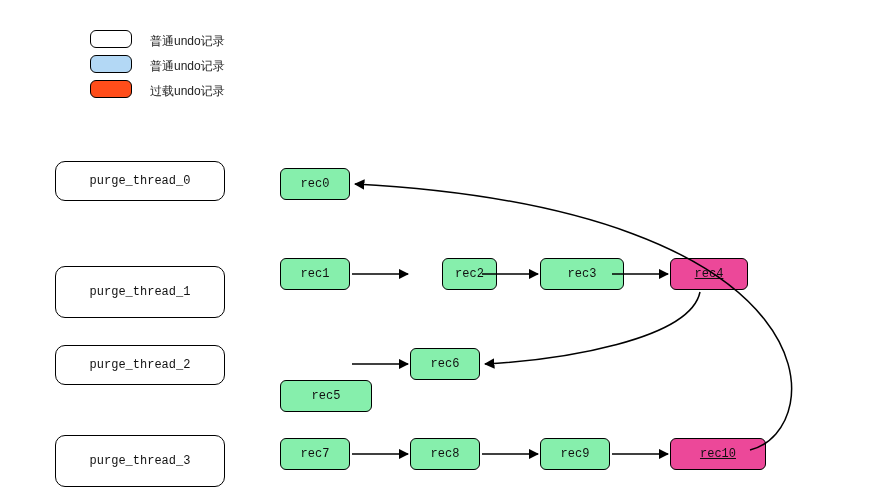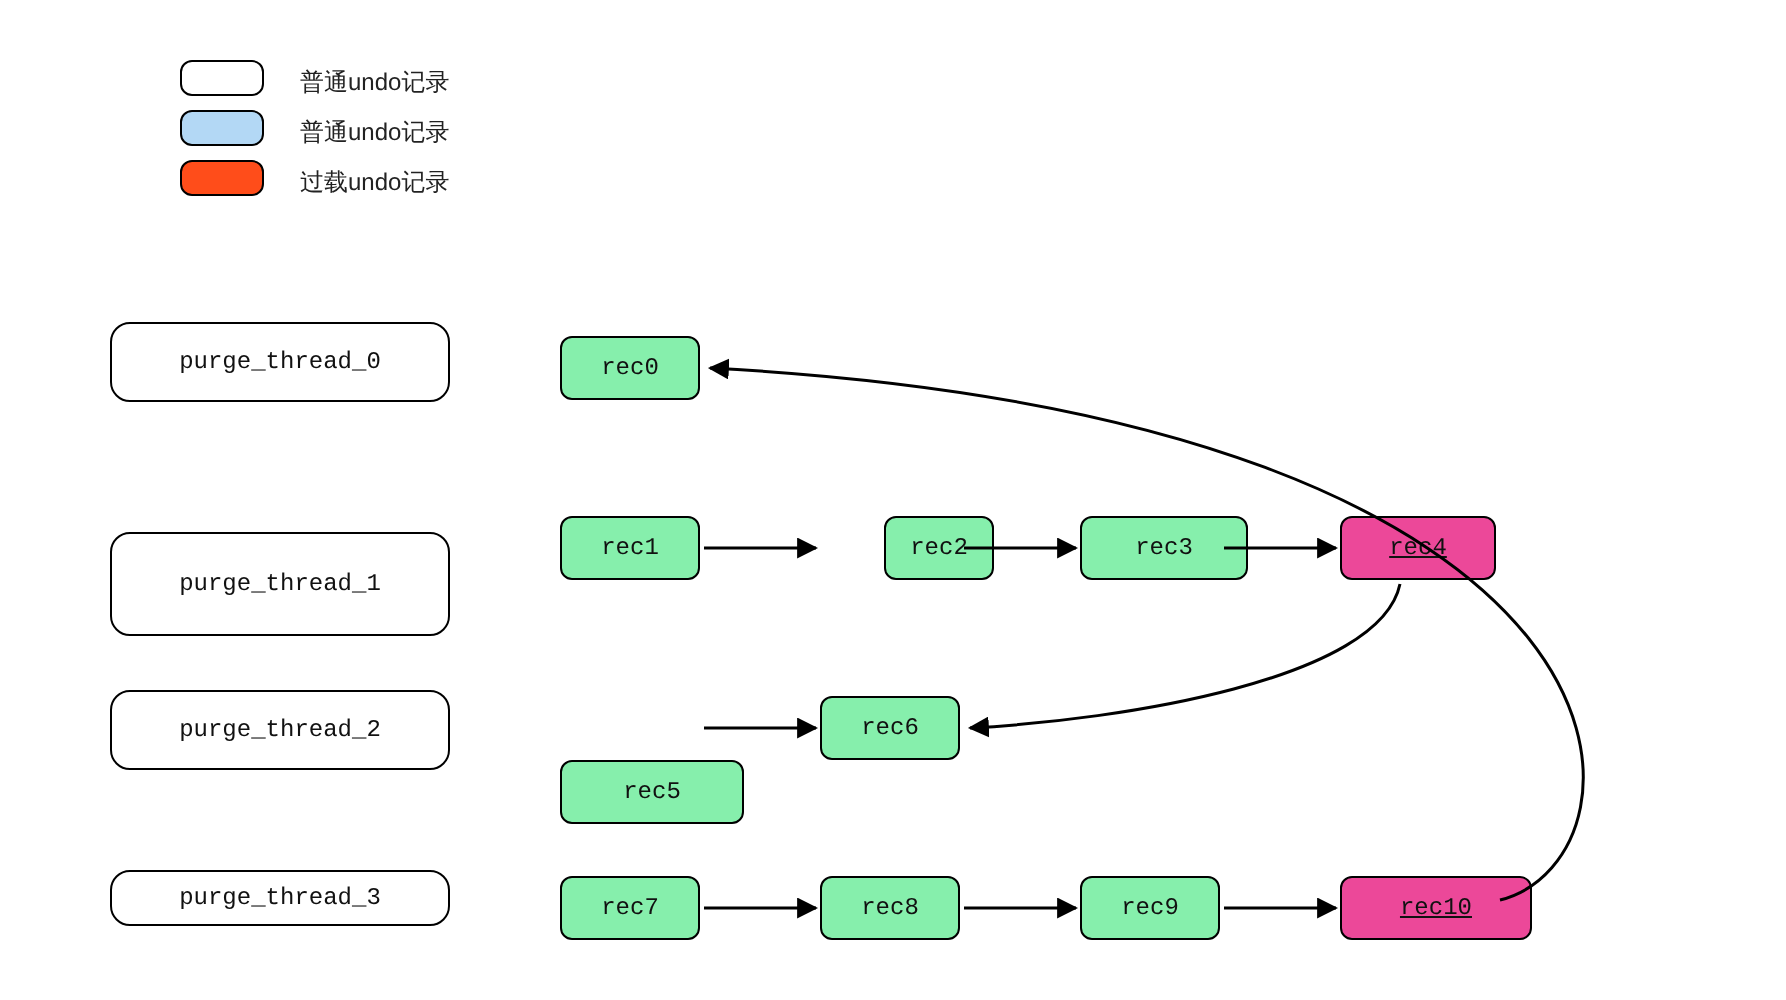--- a/index.html
+++ b/index.html
@@ -59,21 +59,21 @@
 
 <div class="box legend-swatch" style="left:90px; top:55px; width:42px; height:18px; background:#b3d8f5;"></div>
 <div class="legend-text" style="left:150px; top:58px;">普通undo记录</div>
 
 <div class="box legend-swatch" style="left:90px; top:80px; width:42px; height:18px; background:#ff4d1a;"></div>
 <div class="legend-text" style="left:150px; top:83px;">过载undo记录</div>
 
 <div class="box thread" style="left:55px; top:161px; width:170px; height:40px;">purge_thread_0</div>
 <div class="box thread" style="left:55px; top:266px; width:170px; height:52px;text-align:center;">purge_thread_1</div>
 <div class="box thread" style="left:55px; top:345px; width:170px; height:40px;">purge_thread_2</div>
-<div class="box thread" style="left:55px; top:435px; width:170px; height:28px;">purge_thread_3</div>
+<div class="box thread" style="left:55px; top:435px; width:170px; height:52px;">purge_thread_3</div>
 
 <div class="box rec" style="left:280px; top:168px; width:70px; height:32px;">rec0</div>
 
 <div class="box rec" style="left:280px; top:258px; width:70px; height:32px;">rec1</div>
 <div class="box rec" style="left:410px; top:258px; width:55px; height:32px;margin-left:32px;">rec2</div>
 <div class="box rec" style="left:540px; top:258px; width:84px; height:32px;">rec3</div>
 <div class="box rec overload" style="left:670px; top:258px; width:78px; height:32px;">rec4</div>
 
 <div class="box rec" style="left:280px; top:348px; width:92px; height:32px;margin-top:32px;">rec5</div>
 <div class="box rec" style="left:410px; top:348px; width:70px; height:32px;">rec6</div>

